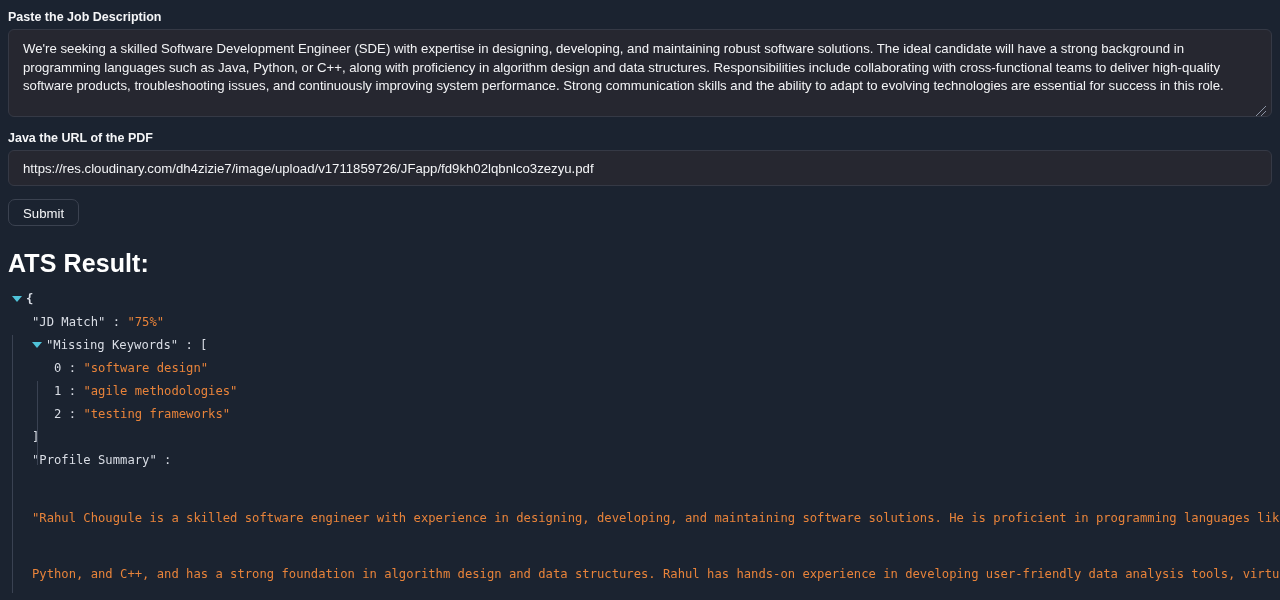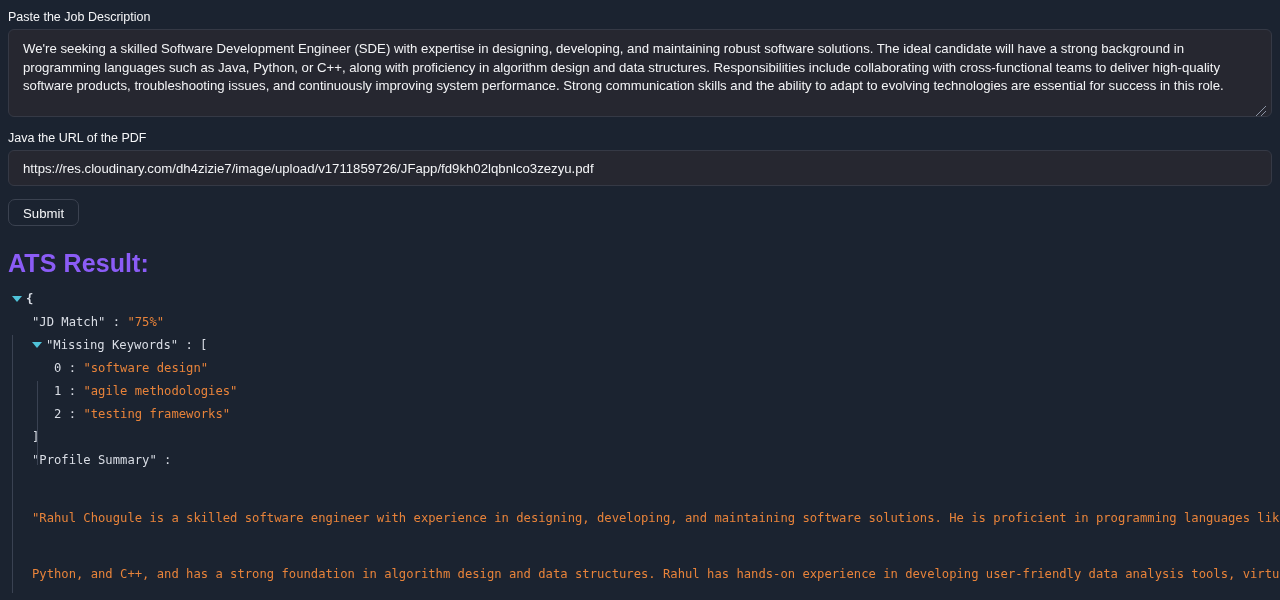--- a/index.html
+++ b/index.html
@@ -35,21 +35,21 @@
     height: 22px;
   }
 
   
   .field-label {
     font-size: 12.5px;
     color: #f5f6f8;
     line-height: 16px;
     margin-top: 9px;
     margin-bottom: 4px;
-    font-weight: 400;
+    font-weight: 700;
   }
 
   
   .textarea-wrap {
     position: relative;
     width: 100%;
   }
   .jd-textarea {
     width: 100%;
     box-sizing: border-box;
@@ -103,21 +103,21 @@
     font-size: 13.2px;
     padding: 6px 14px 3px 14px;
     line-height: 16px;
     cursor: pointer;
   }
 
   
   .result-heading {
     font-size: 25px;
     font-weight: 700;
-    color: #8b5cf6;
+    color: #ffffff;
     margin-top: 22px;
     margin-bottom: 10px;
     letter-spacing: 0.1px;
     line-height: 30px;
   }
 
   
   .json-viewer {
     font-family: "DejaVu Sans Mono", "Liberation Mono", monospace;
     font-size: 12.2px;

